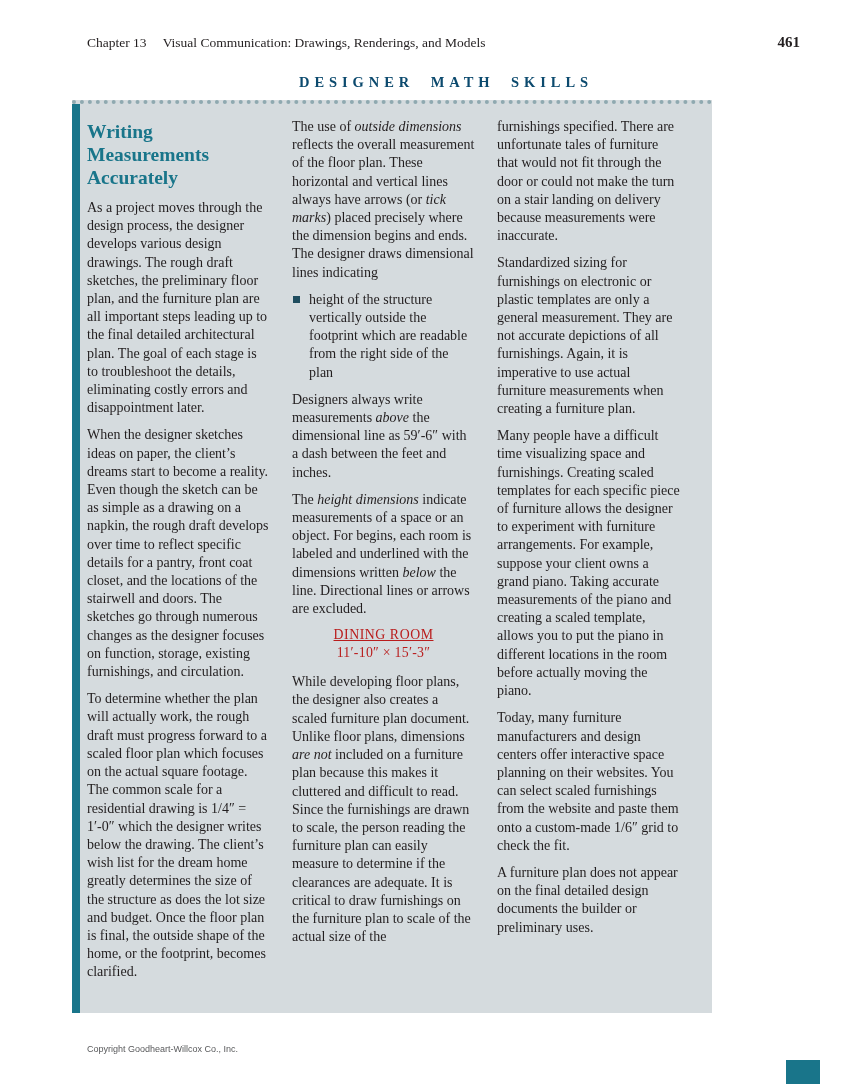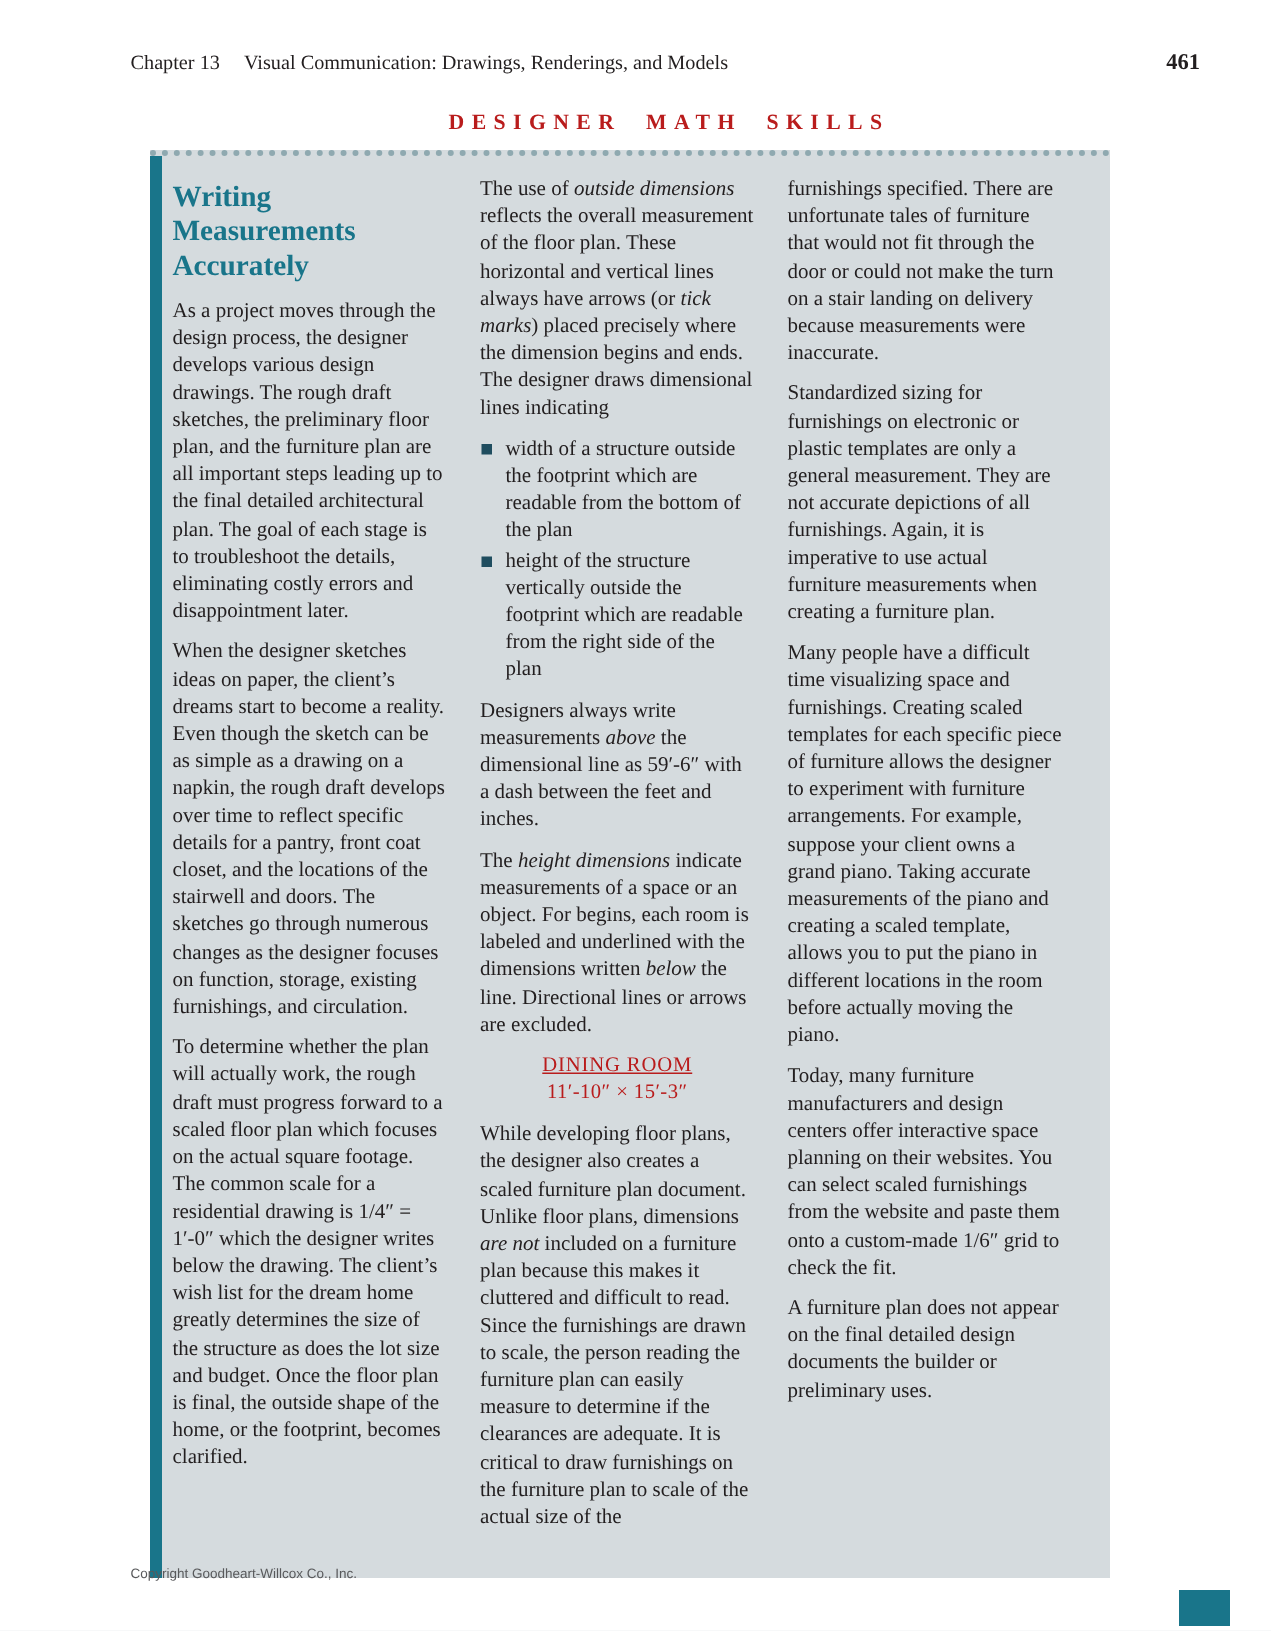--- a/index.html
+++ b/index.html
@@ -17,30 +17,29 @@
     position: absolute; top: 34px; left: 87px; right: 49px;
     display: flex; justify-content: space-between; align-items: baseline;
     font-size: 13.5px;
   }
   .head-left span.chapter-num { margin-right: 16px; }
   .page-number { font-weight: bold; font-size: 15px; }
 
   
   .kicker {
     position: absolute; top: 74px; left: 72px; width: 748px;
-    text-align: center; color: #b91c1c; font-weight: bold;
+    text-align: center; color: #0c4a6e; font-weight: bold;
     font-size: 14.5px; letter-spacing: 0.34em; word-spacing: 0.55em;
   }
 
   
   .feature-box {
     position: absolute; top: 100px; left: 72px; width: 640px; min-height: 905px;
     background: #d5dbde;
     border-top: 4px dotted #8fa9b0;
-    margin-left: 28px;
   }
   .accent-bar { position: absolute; left: 0; top: 0; bottom: 0; width: 8px; background: #19758a; }
   .columns {
     display: grid; grid-template-columns: repeat(3, 1fr); column-gap: 22px;
     padding: 14px 32px 22px 15px;
   }
   .col p { font-size: 14px; line-height: 18.2px; margin-bottom: 9px; }
   .it { font-style: italic; }
 
   .feature-heading {
@@ -89,24 +88,20 @@
         <p>As a project moves through the design process, the designer develops various design drawings. The rough draft sketches, the preliminary floor plan, and the furniture plan are all important steps leading up to the final detailed architectural plan. The goal of each stage is to troubleshoot the details, eliminating costly errors and disappointment later.</p>
         <p>When the designer sketches ideas on paper, the client’s dreams start to become a reality. Even though the sketch can be as simple as a drawing on a napkin, the rough draft develops over time to reflect specific details for a pantry, front coat closet, and the locations of the stairwell and doors. The sketches go through numerous changes as the designer focuses on function, storage, existing furnishings, and circulation.</p>
         <p>To determine whether the plan will actually work, the rough draft must progress forward to a scaled floor plan which focuses on the actual square footage. The common scale for a residential drawing is 1/4″ = 1′-0″ which the designer writes below the drawing. The client’s wish list for the dream home greatly determines the size of the structure as does the lot size and budget. Once the floor plan is final, the outside shape of the home, or the footprint, becomes clarified.</p>
       </div>
 
       <div class="col">
         <p><span>The use of </span><span class="it">outside dimensions</span><span> reflects the overall measurement of the floor plan. These horizontal and vertical lines always have arrows (or </span><span class="it">tick marks</span><span>) placed precisely where the dimension begins and ends. The designer draws dimensional lines indicating</span></p>
         <ul class="bullets">
           <li>
             <span class="sq"></span>
-            <span>width of a structure outside the footprint which are readable from the bottom of the plan</span>
-          </li>
-          <li>
-            <span class="sq"></span>
             <span>height of the structure vertically outside the footprint which are readable from the right side of the plan</span>
           </li>
         </ul>
         <p><span>Designers always write measurements </span><span class="it">above</span><span> the dimensional line as 59′-6″ with a dash between the feet and inches.</span></p>
         <p><span>The </span><span class="it">height dimensions</span><span> indicate measurements of a space or an object. For begins, each room is labeled and underlined with the dimensions written </span><span class="it">below</span><span> the line. Directional lines or arrows are excluded.</span></p>
         <div class="room">
           <div class="room-label">DINING ROOM</div>
           <div class="room-dims">11′-10″ × 15′-3″</div>
         </div>
         <p><span>While developing floor plans, the designer also creates a scaled furniture plan document. Unlike floor plans, dimensions </span><span class="it">are not</span><span> included on a furniture plan because this makes it cluttered and difficult to read. Since the furnishings are drawn to scale, the person reading the furniture plan can easily measure to determine if the clearances are adequate. It is critical to draw furnishings on the furniture plan to scale of the actual size of the</span></p>

